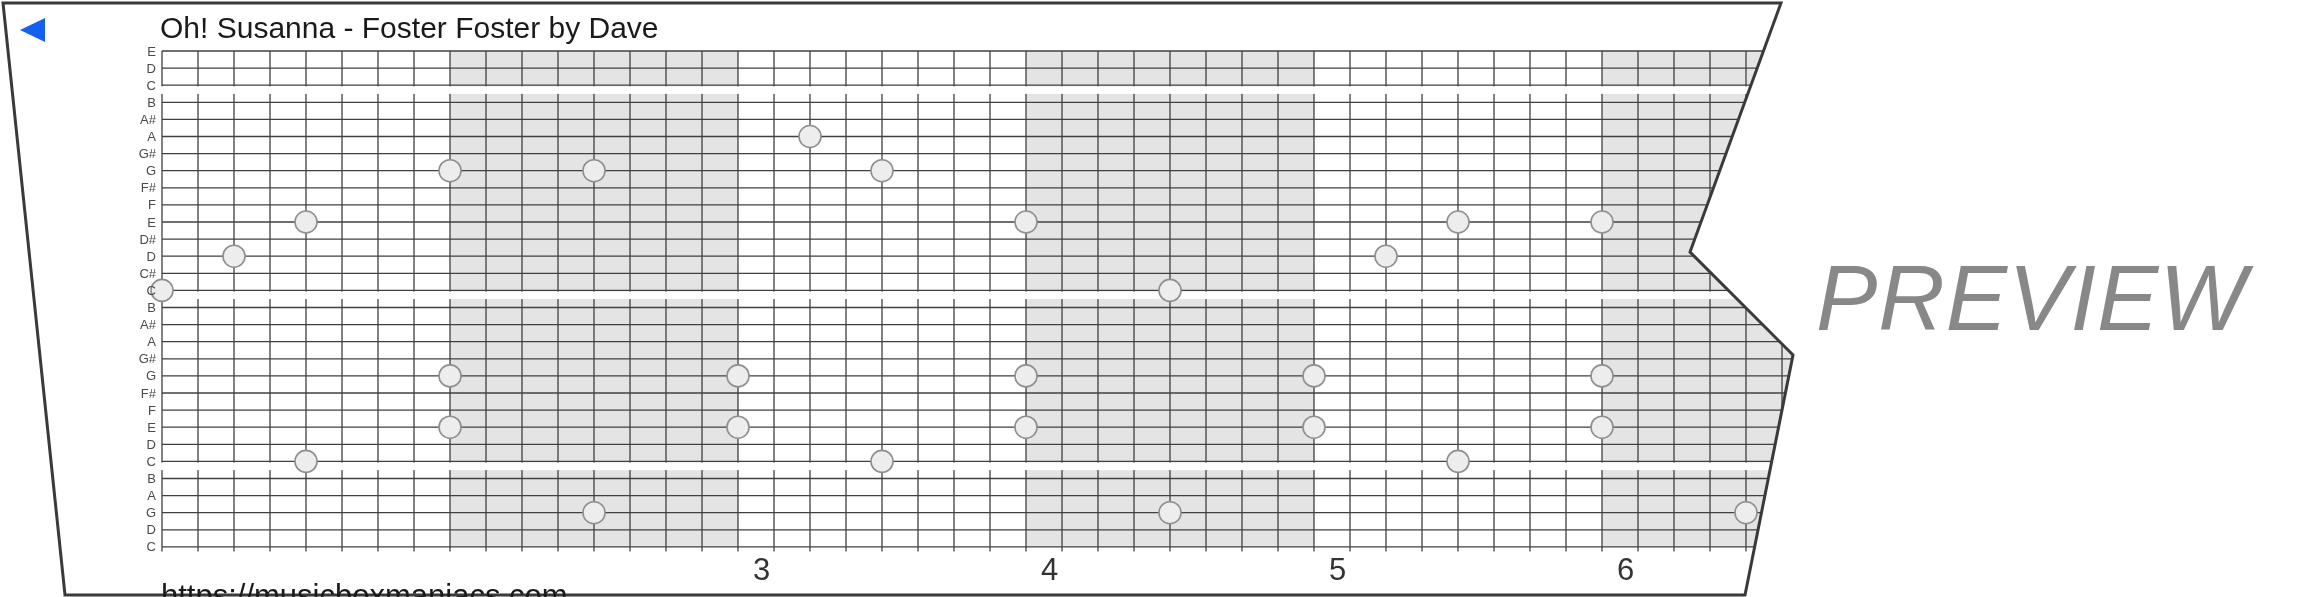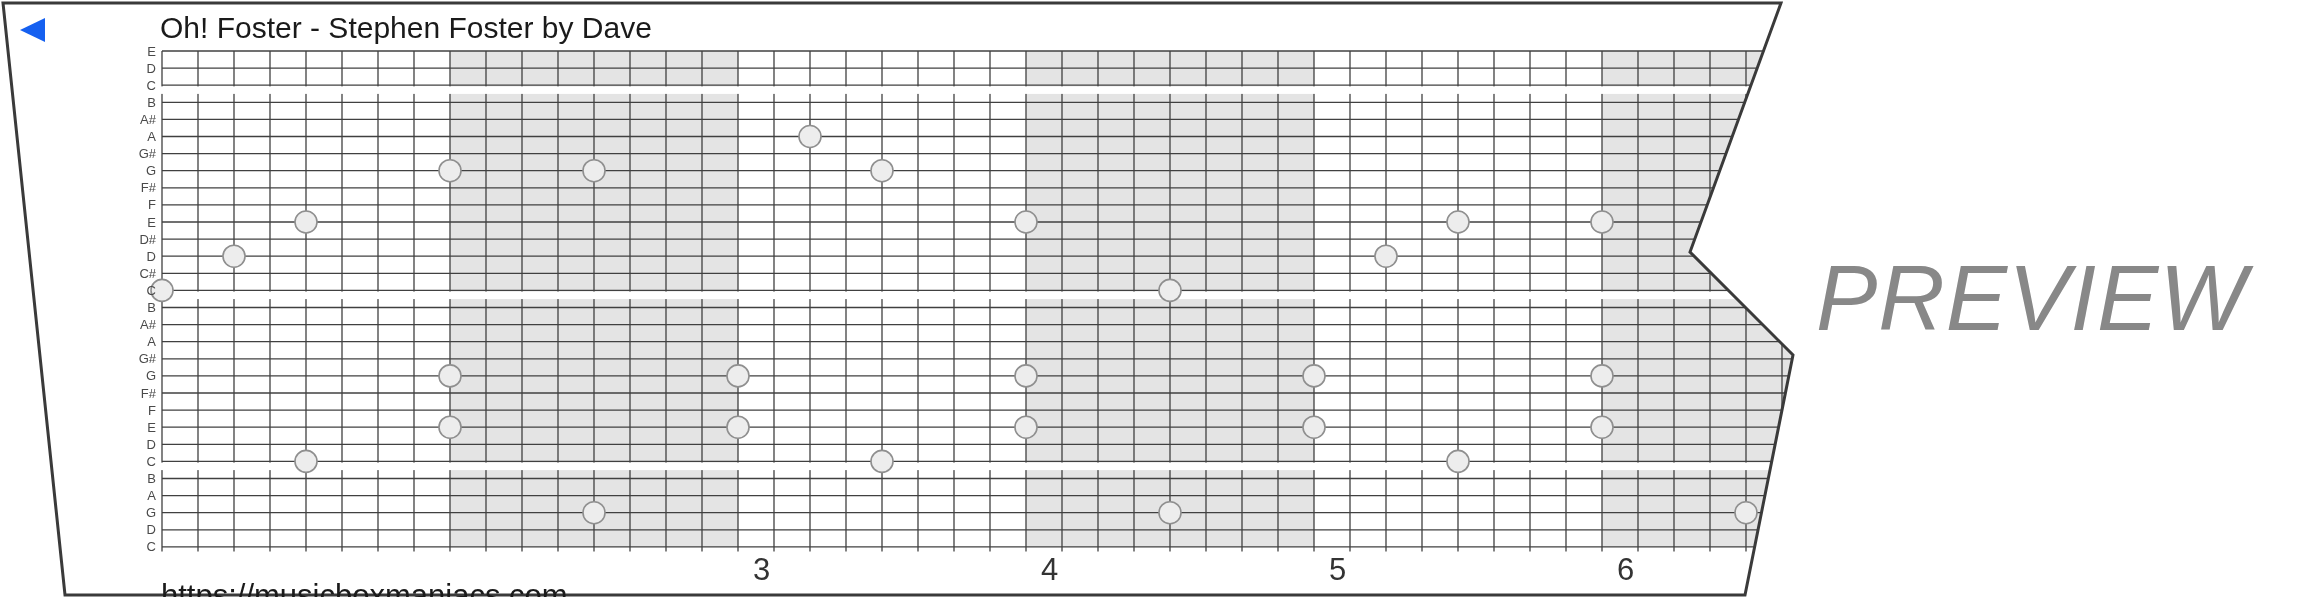--- a/index.html
+++ b/index.html
@@ -178,21 +178,21 @@
         <text x="156" y="483.00000000000006">B</text>
         <text x="156" y="500.1">A</text>
         <text x="156" y="517.2">G</text>
         <text x="156" y="534.3000000000001">D</text>
         <text x="156" y="551.4000000000001">C</text>
       </g>
     </svg>
   <svg class="arrow" width="25" height="24">
     <polygon id="arrow-poly" points="25,0 25,24 0,12" fill="#1560F0"></polygon>
   </svg>
-  <div class="title">Oh! Foster - Stephen Foster by Dave</div>
+  <div class="title">Oh! Susanna - Foster Foster by Dave</div>
   <div class="siteurl">https://musicboxmaniacs.com</div>
   <div class="watermark" style="color: rgb(136, 136, 136);">PREVIEW</div>
   <div id="measure-numbers">
       <div class="measure-number" style="left: 753px;">3</div>
       <div class="measure-number" style="left: 1041px;">4</div>
       <div class="measure-number" style="left: 1329px;">5</div>
       <div class="measure-number" style="left: 1617px;">6</div>
     </div>
 </div>
 

